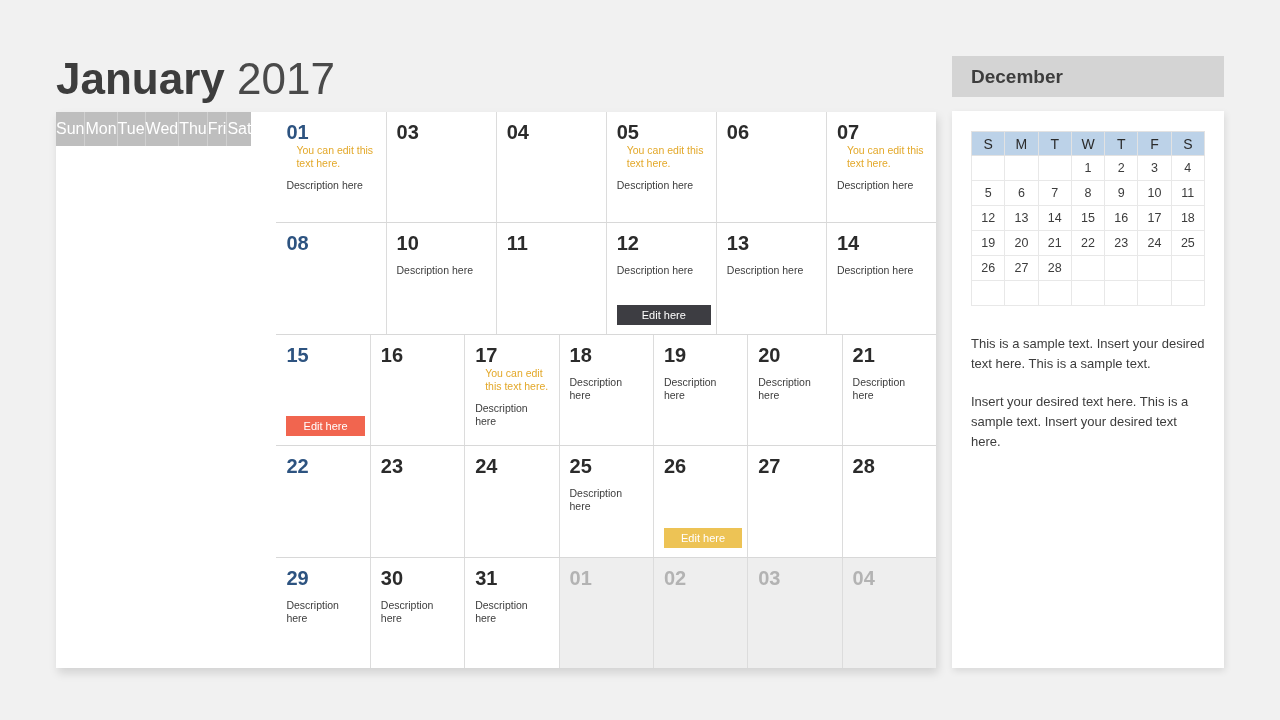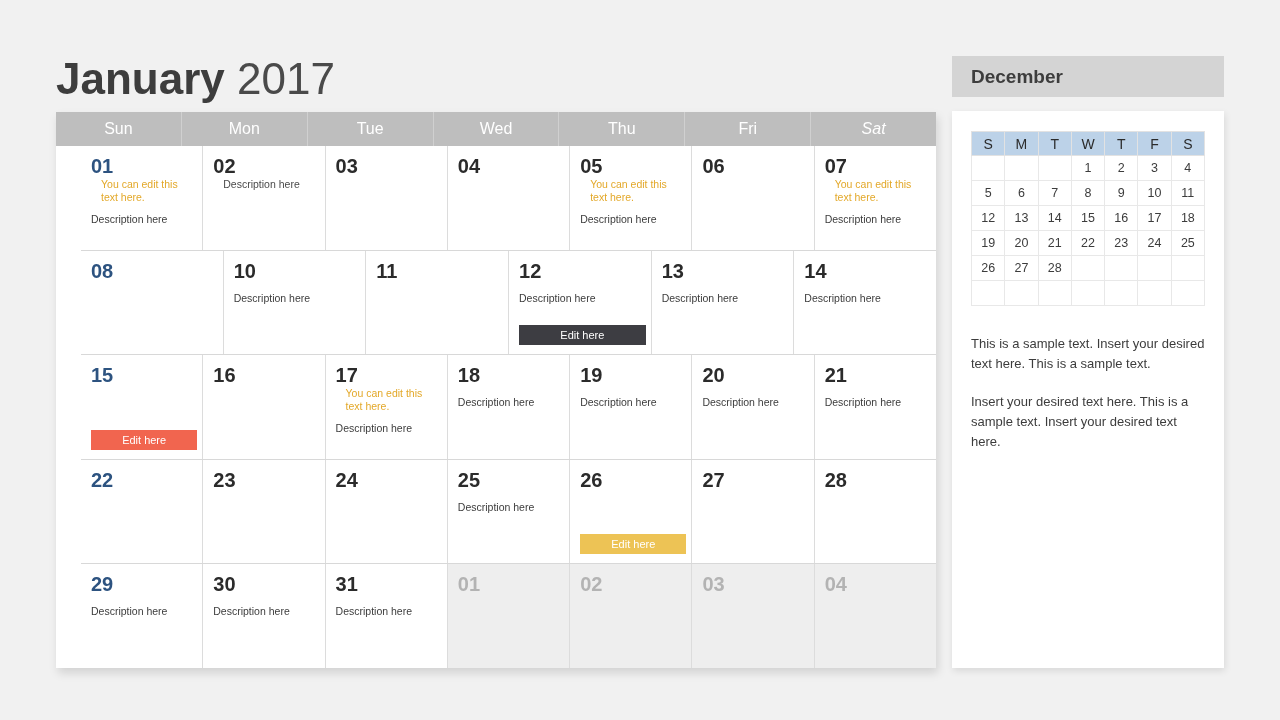--- a/index.html
+++ b/index.html
@@ -19,29 +19,29 @@
   }
   .title .month { font-weight: bold; color: #3d3d3d; }
   .title .year  { font-weight: normal; color: #4a4a4a; }
 
   
   .calendar {
     position: absolute; left: 56px; top: 112px;
     width: 880px; height: 556px;
     background: #ffffff;
     box-shadow: 2px 5px 9px rgba(0,0,0,0.13);
-    display: flex; flex-direction: column;
+    display: flex; flex-direction: row;
   }
   .dow-row { display: flex; height: 34px; flex: 0 0 34px; }
   .dow {
     flex: 1 1 0; background: #bebebe; color: #ffffff;
     font-size: 16px; line-height: 34px; text-align: center;
     border-right: 1px solid #d0d0d0;
   }
-  .dow:last-child { border-right: none; font-style: italic; }
+  .dow:last-child { border-right: none; }
 
   .week { display: flex; flex: 1 1 0; border-bottom: 1px solid #d8d8d8; }
   .week:last-child { border-bottom: none; }
   .cell {
     flex: 1 1 0; position: relative;
     border-right: 1px solid #dcdcdc;
     padding: 9px 10px 0 10px;
     background: #ffffff;
     min-width: 0;
   }
@@ -126,21 +126,20 @@
         <div class="dow">Mon</div>
         <div class="dow">Tue</div>
         <div class="dow">Wed</div>
         <div class="dow">Thu</div>
         <div class="dow">Fri</div>
         <div class="dow">Sat</div>
       </div>
     <div class="weeks-container" style="display:flex;flex-direction:column;flex:1 1 auto;padding-left:25px;">
         <div class="week">
           <div class="cell sun"><span class="daynum">01</span><span class="note">You can edit this text here.</span><span class="desc">Description here</span></div>
-          <div class="cell"><span class="daynum">02</span><span class="inline-desc">Description here</span></div>
           <div class="cell"><span class="daynum">03</span></div>
           <div class="cell"><span class="daynum">04</span></div>
           <div class="cell"><span class="daynum">05</span><span class="note">You can edit this text here.</span><span class="desc">Description here</span></div>
           <div class="cell"><span class="daynum">06</span></div>
           <div class="cell"><span class="daynum">07</span><span class="note">You can edit this text here.</span><span class="desc">Description here</span></div>
         </div>
         <div class="week">
           <div class="cell sun"><span class="daynum">08</span></div>
           <div class="cell"><span class="daynum">10</span><span class="desc">Description here</span></div>
           <div class="cell"><span class="daynum">11</span></div>

